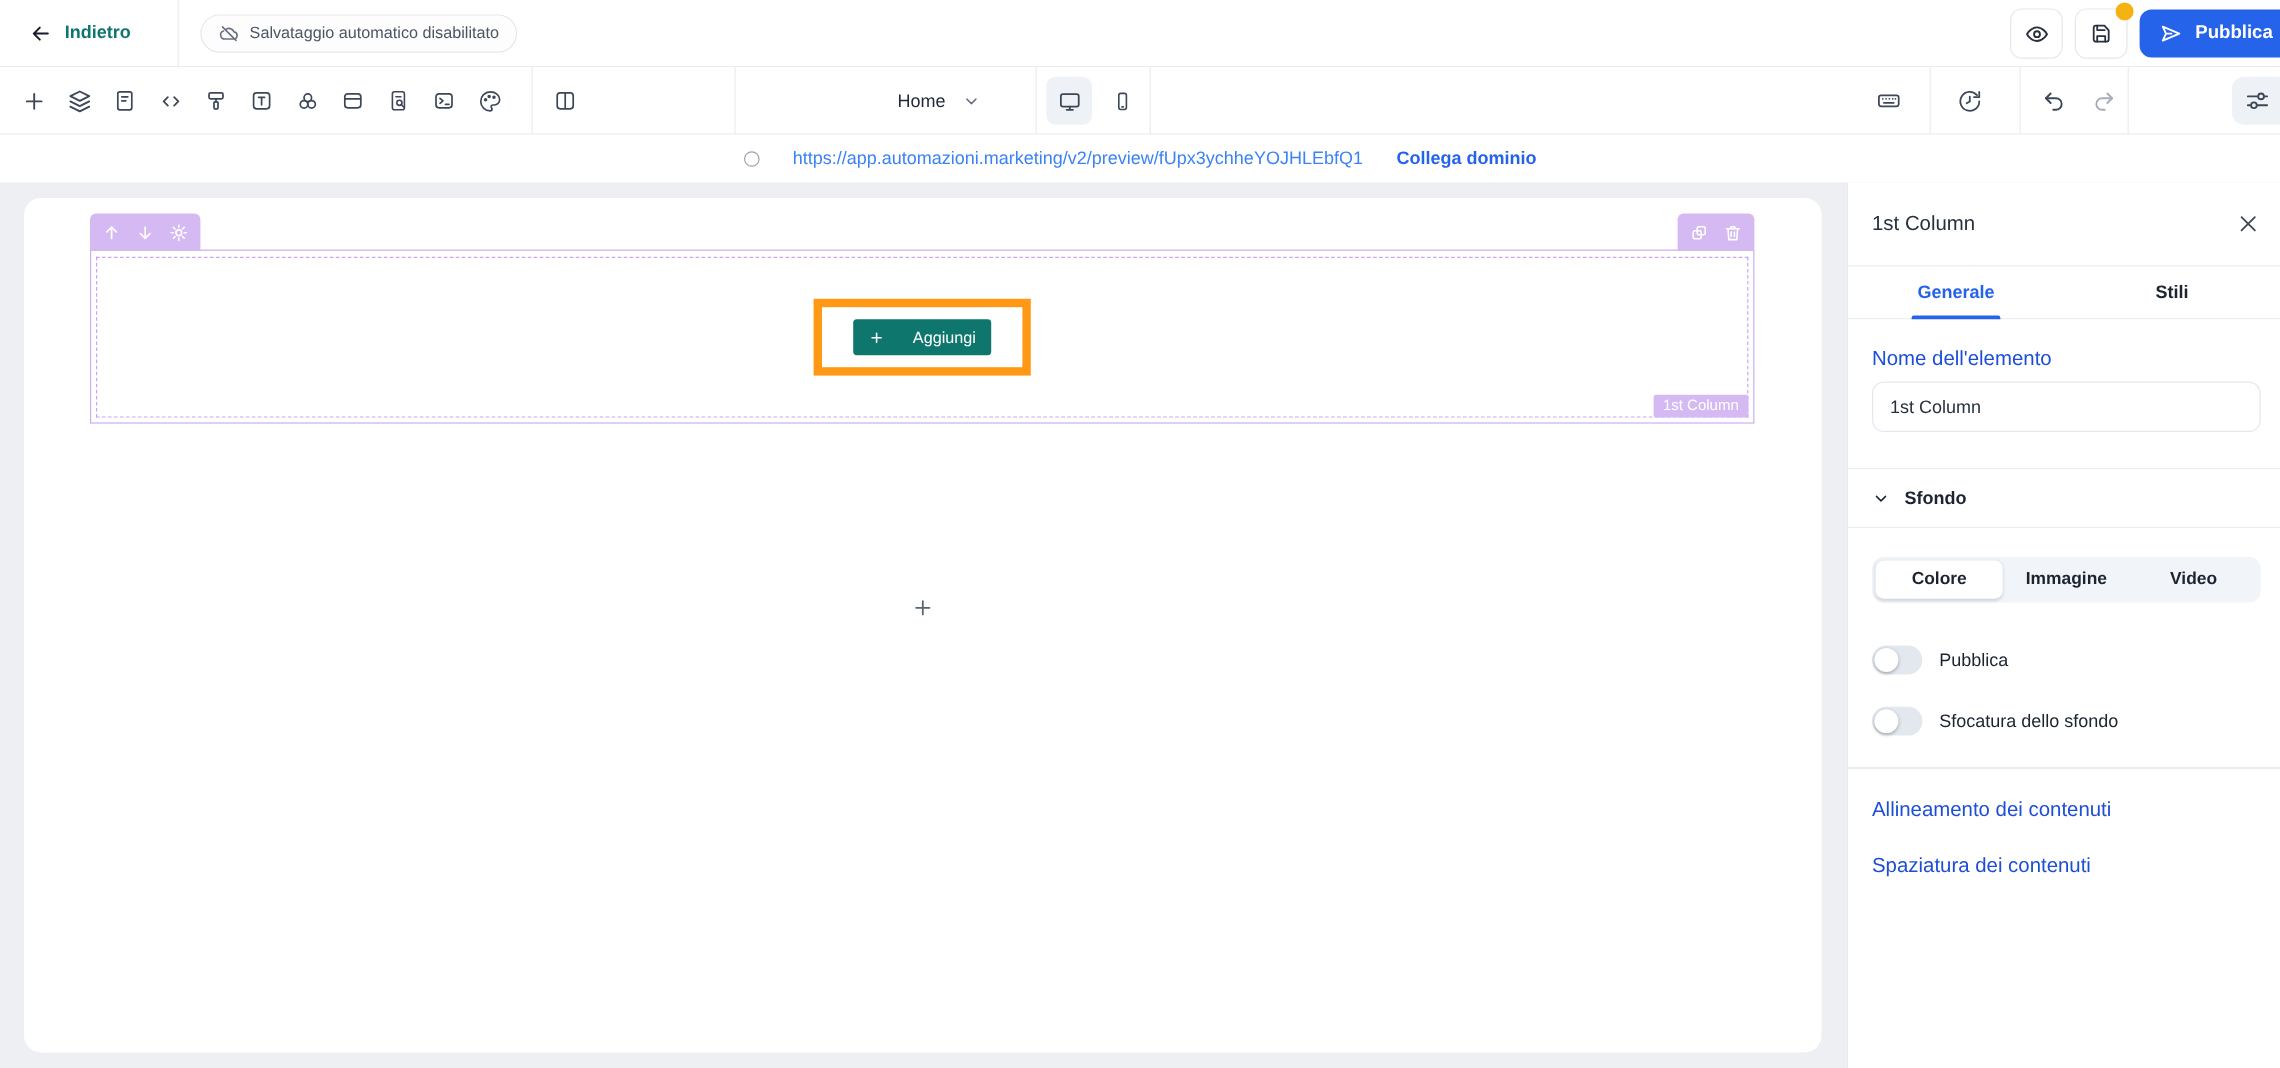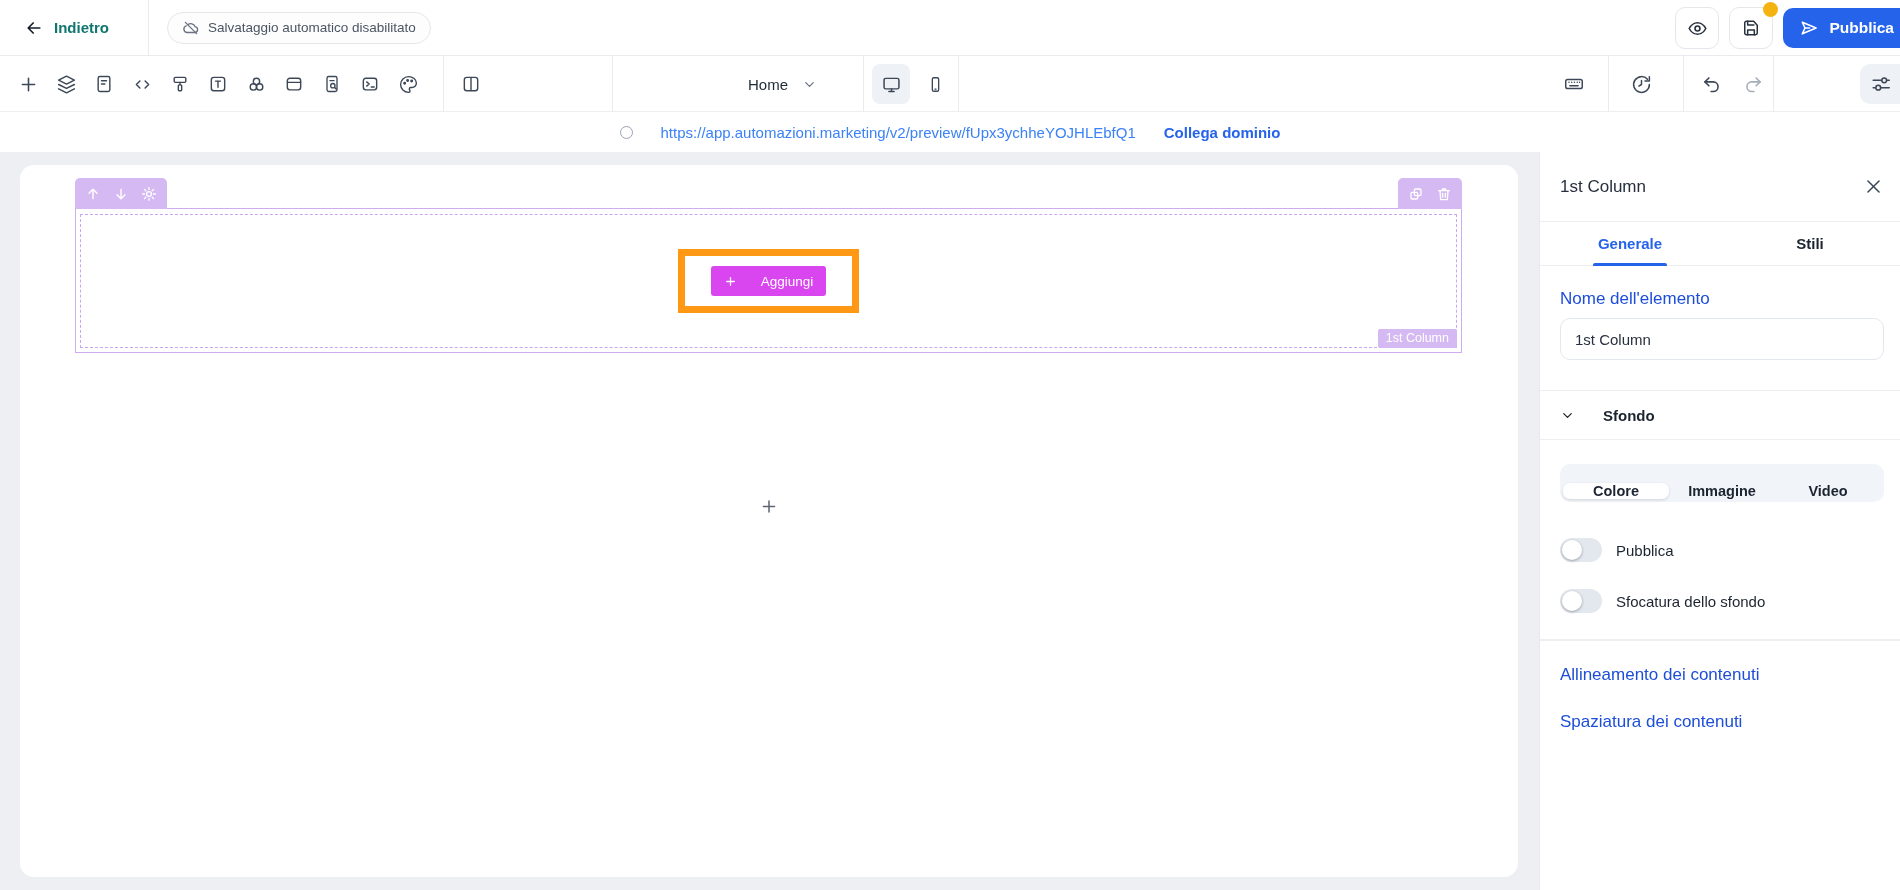--- a/index.html
+++ b/index.html
@@ -84,24 +84,24 @@
   .tab { flex:1; display:flex; align-items:center; justify-content:center; font-size:15px;
     font-weight:700; color:#1b2430; cursor:pointer; position:relative; }
   .tab.active { color:#2563eb; }
   .tab.active::after { content:""; position:absolute; left:50%; bottom:-1px; transform:translateX(-50%);
     width:74px; height:3px; background:#2563eb; border-radius:2px 2px 0 0; }
   .panel-body { padding:0 16px 0 20px; }
   .field-label { font-size:17px; color:#1d4ed8; }
   .text-input { width:100%; height:42px; border:1px solid #e3e7ee; border-radius:10px;
     padding:0 14px; font-size:15px; color:#27303f; font-family:inherit; background:#fff; }
   .hr { height:1px; background:#eceef2; margin:0 -16px 0 -20px; }
-  .section-head { height:48px; display:flex; align-items:center; gap:28px; cursor:pointer; }
+  .section-head { height:48px; display:flex; align-items:center; gap:12px; cursor:pointer; }
   .section-head span { font-size:15px; font-weight:700; color:#1b2430; }
   .chev { color:#3c4757; }
-  .seg { display:flex; background:#f1f4f8; border-radius:10px; padding:3px; height:38px;align-items:flex-end; }
+  .seg { display:flex; background:#f1f4f8; border-radius:10px; padding:3px; height:38px; }
   .seg-item { flex:1; display:flex; align-items:center; justify-content:center; font-size:14.5px;
     font-weight:700; color:#1b2430; border-radius:7px; cursor:pointer; }
   .seg-item.active { background:#fff; box-shadow:0 1px 3px rgba(16,24,40,.14); }
   .toggle-row { display:flex; align-items:center; gap:14px; }
   .toggle { width:42px; height:24px; background:#e3e8ee; border-radius:12px; position:relative;
     cursor:pointer; flex:none; }
   .toggle .knob { position:absolute; left:2px; top:2px; width:20px; height:20px; border-radius:50%;
     background:#fff; box-shadow:0 1px 3px rgba(16,24,40,.35); }
   .toggle-label { font-size:15px; color:#1b2430; }
   .color-row { display:flex; align-items:center; justify-content:space-between; }
@@ -400,21 +400,21 @@
           </div>
         <div class="chip-btn">
             <svg width="16" height="16" viewBox="0 0 24 24" fill="none" stroke="#fff" stroke-width="2" stroke-linecap="round" stroke-linejoin="round">
               <path d="M4 7h16M9.5 7V4.5h5V7M6 7l1 13.5h10L18 7M10 11v5.5M14 11v5.5"></path>
             </svg>
           </div>
       </div>
 
       <div class="col-dashed">
         <div class="add-frame" style="border-color:#ff9815;">
-          <button class="add-btn" style="background:#d946ef;gap:24px;">
+          <button class="add-btn" style="background:#0f766e;gap:24px;">
             <span class="icon">
                 <svg width="13" height="13" viewBox="0 0 24 24" fill="none" stroke="#fff" stroke-width="2.4" stroke-linecap="round">
                   <path d="M12 5v14M5 12h14"></path>
                 </svg>
               </span>
             <span>Aggiungi</span>
           </button>
         </div>
         <div class="col-tag">1st Column</div>
       </div>

